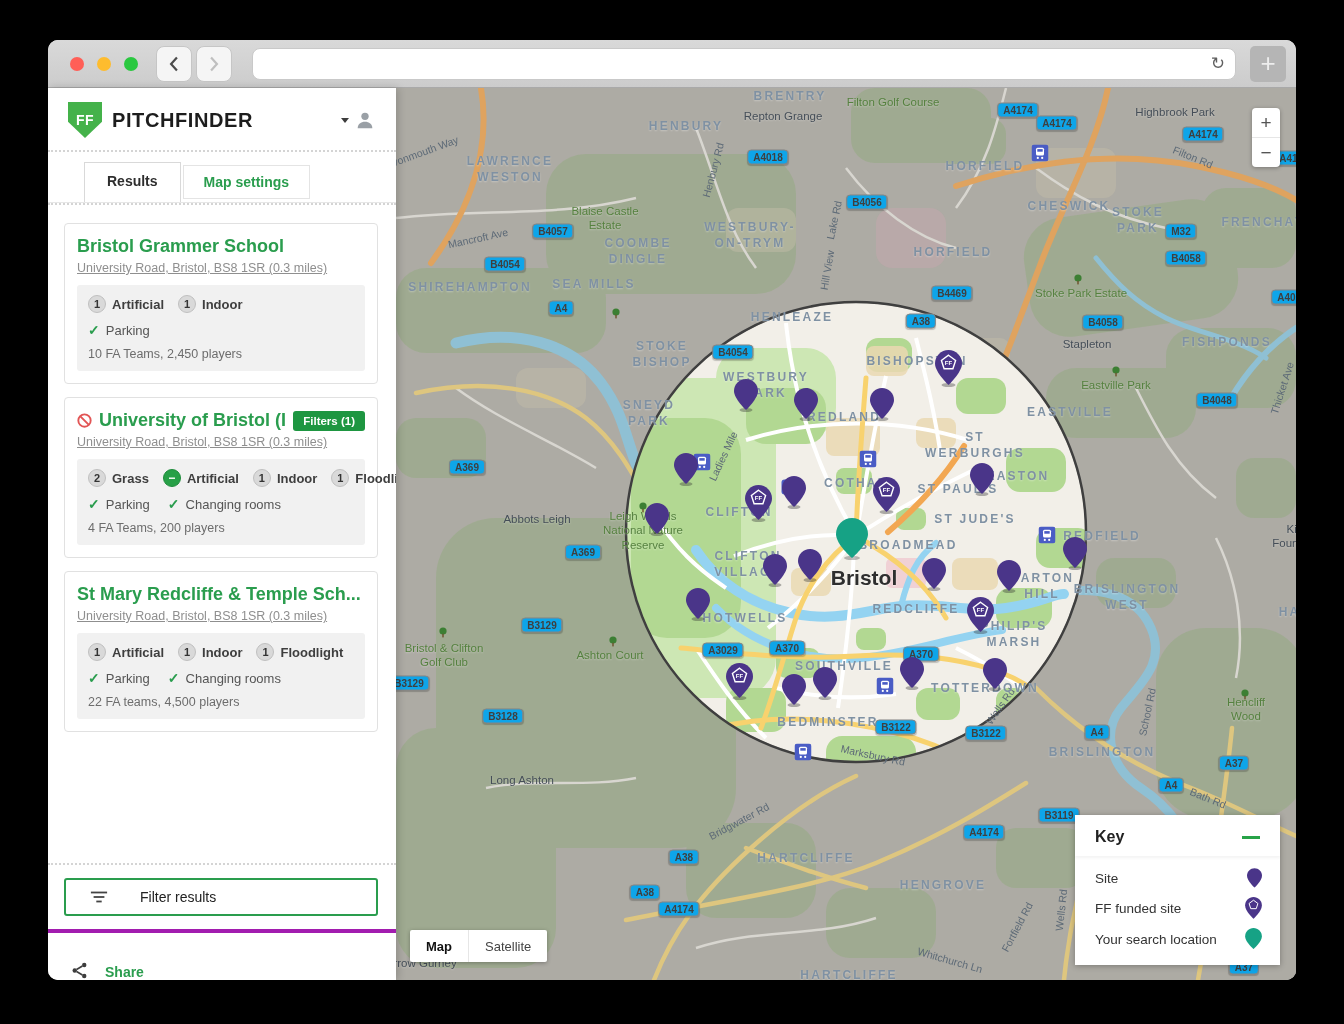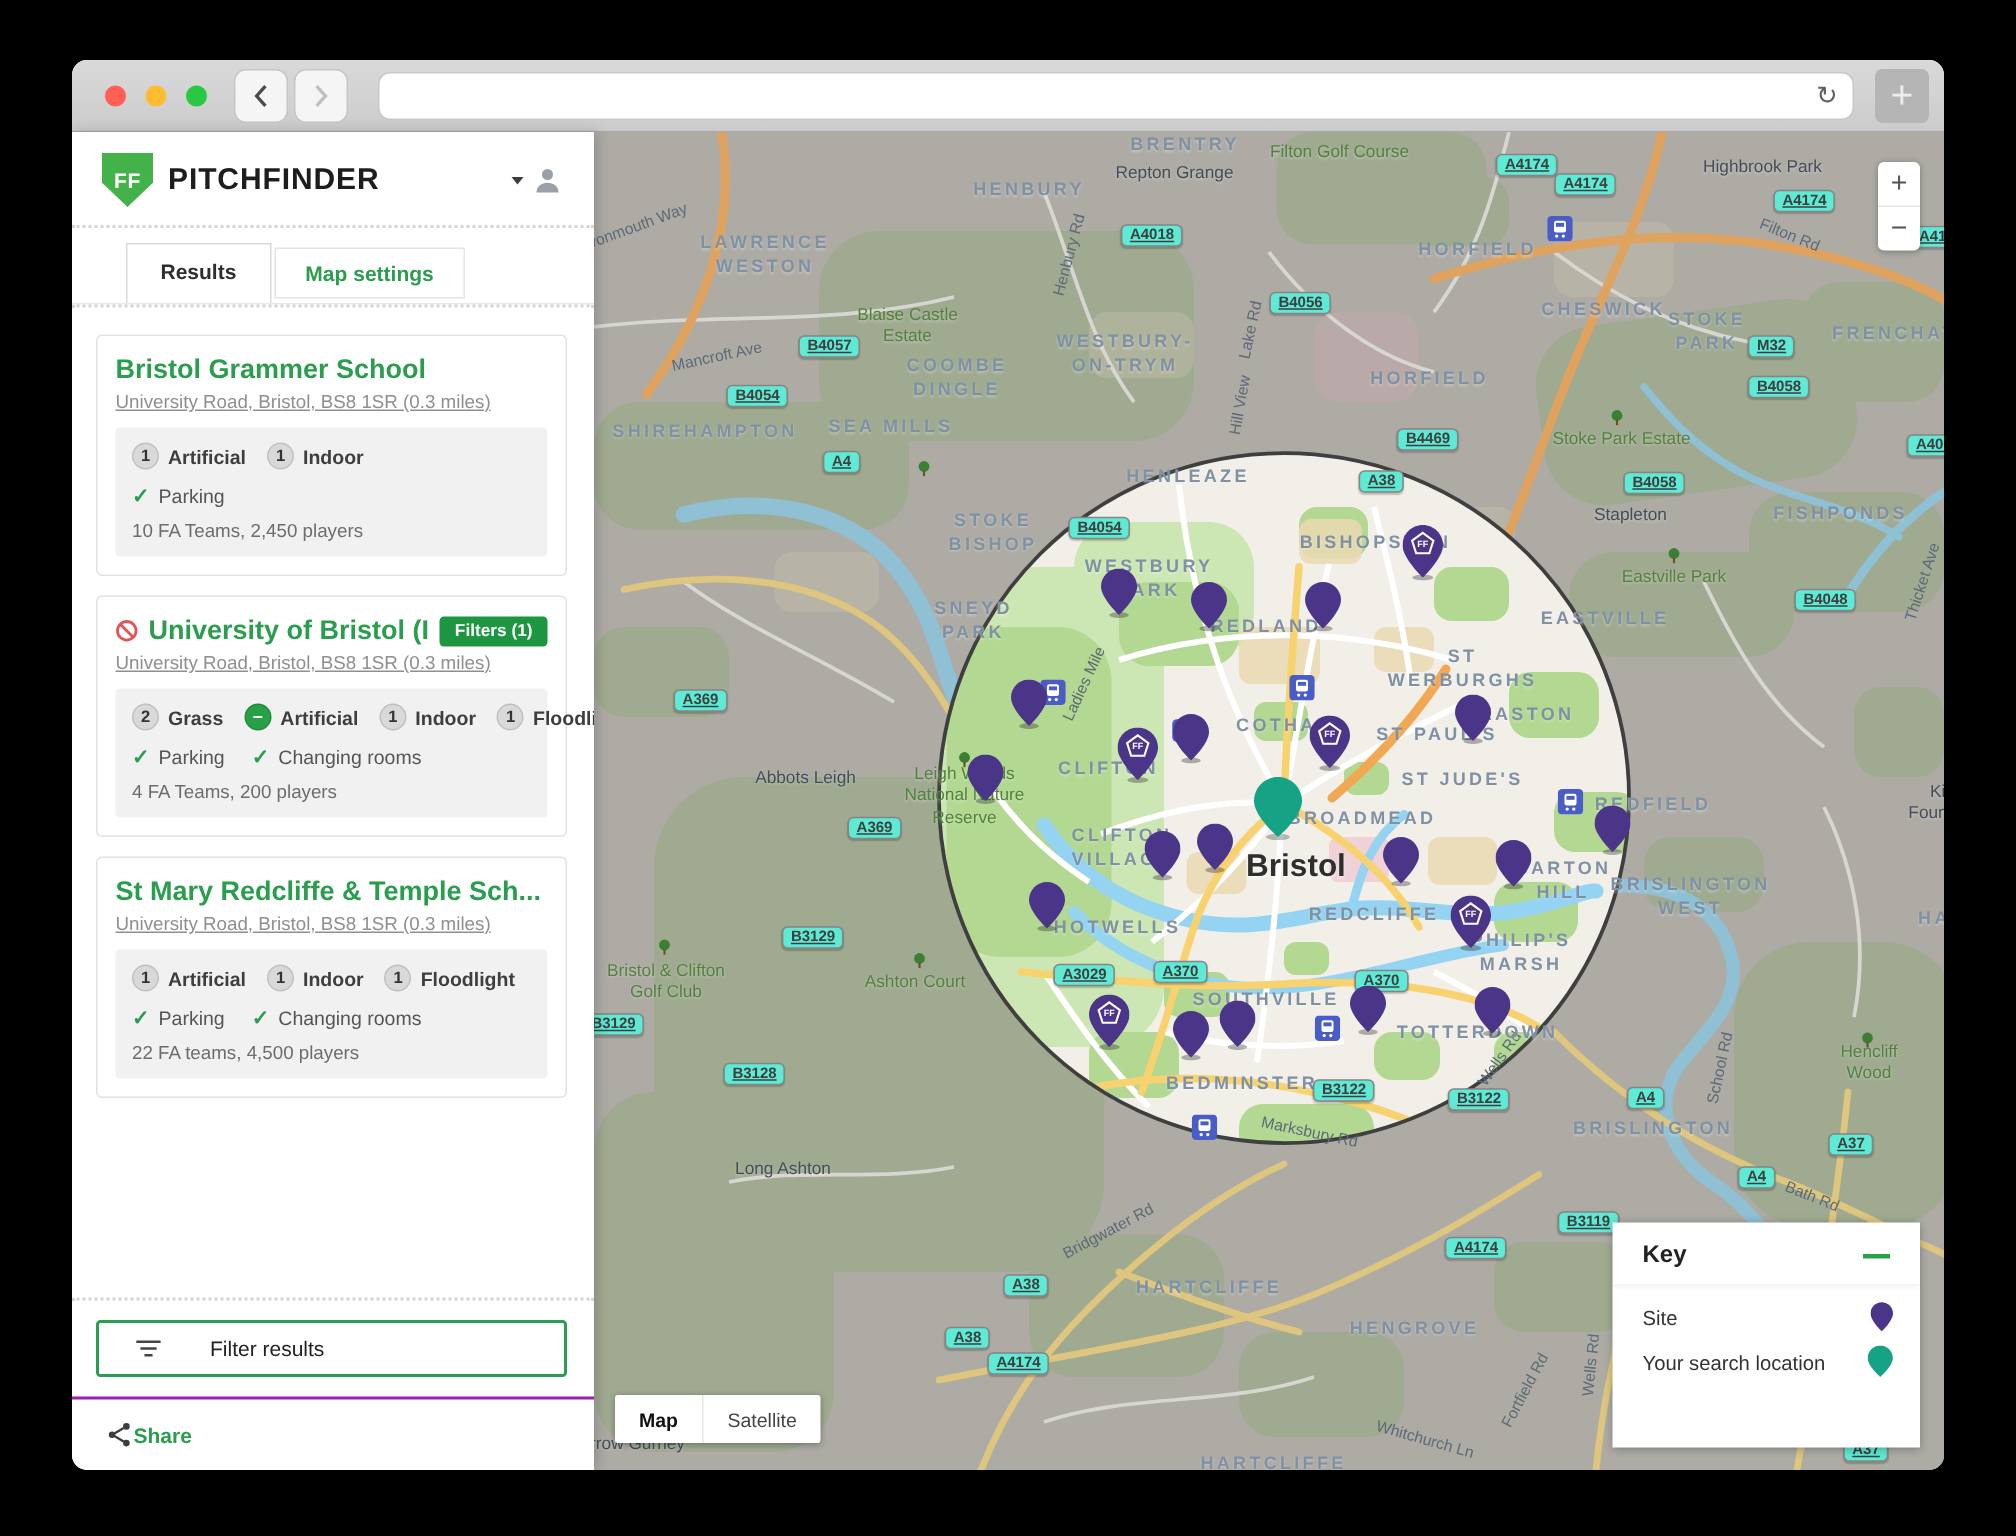--- a/index.html
+++ b/index.html
@@ -51,31 +51,31 @@
   .badge .num.green{background:#27a047;border-color:#1f8c3c;color:#fff;font-size:12px;}
   .feat-row{display:flex;align-items:center;gap:18px;margin-top:9px;}
   .feat{display:flex;align-items:center;gap:6px;font-size:13px;color:#555;}
   .check{color:#2a9d4e;font-weight:bold;font-size:14px;}
   .stats{font-size:12.5px;color:#6d6d6d;margin-top:9px;}
   .noentry{width:15px;height:15px;flex-shrink:0;}
   .filter-area{padding:13px 18px 13px 16px;}
   .filter-btn{width:100%;height:38px;background:#fff;border:2px solid #2a9d4e;border-radius:3px;display:flex;
               align-items:center;padding-left:24px;gap:32px;box-sizing:border-box;}
   .filter-btn span{font-size:14px;color:#222;}
-  .share-bar{border-top:2px solid #a21caf;height:47px;display:flex;align-items:center;gap:0;padding-left:22px;}
+  .share-bar{border-top:4px solid #a21caf;height:47px;display:flex;align-items:flex-end;gap:16px;padding-left:22px;}
   .share-label{color:#2a9d4e;font-weight:bold;font-size:14px;}
   
   .ml{position:absolute;transform:translate(-50%,-50%);white-space:pre-line;text-align:center;pointer-events:none;}
   .ml-district{font-size:12px;font-weight:bold;color:#7f91a3;letter-spacing:2.2px;line-height:1.3;text-shadow:0 1px 2px rgba(255,255,255,.35);}
   .ml-city{font-size:21px;font-weight:bold;color:#2e2e2e;text-shadow:0 1px 2px rgba(255,255,255,.6);}
   .ml-place{font-size:11.5px;color:#454e58;line-height:1.25;text-shadow:0 1px 2px rgba(255,255,255,.3);}
   .ml-park{font-size:11.5px;color:#55813f;line-height:1.25;text-shadow:0 1px 2px rgba(255,255,255,.35);}
   .ml-road{font-size:10.5px;color:#5d6a77;white-space:nowrap;}
-  .ml-badge{font-size:10px;font-weight:bold;color:#3f3f3f;background:#5eead4;border:1.5px solid #858585;border-radius:4px;
-            padding:1px 5px;white-space:nowrap;box-shadow:0 1px 1px rgba(0,0,0,.2);text-decoration:underline;}
+  .ml-badge{font-size:10px;font-weight:bold;color:#3f3f3f;background:#0ea5e9;border:1.5px solid #858585;border-radius:4px;
+            padding:1px 5px;white-space:nowrap;box-shadow:0 1px 1px rgba(0,0,0,.2);}
   .pin{position:absolute;pointer-events:auto;}
   .poi{position:absolute;transform:translate(-50%,-50%);pointer-events:none;}
   .parking{width:15px;height:15px;background:#4a5cc5;border-radius:3px;color:#fff;font-size:10px;font-weight:bold;
            display:flex;align-items:center;justify-content:center;}
   .zoomctl{position:absolute;right:16px;top:20px;width:28px;background:#fff;border-radius:4px;
            box-shadow:0 1px 4px rgba(0,0,0,.3);overflow:hidden;z-index:40;}
   .zoomctl div{height:29px;display:flex;align-items:center;justify-content:center;font-size:19px;color:#555;}
   .zoomctl .zin{border-bottom:1px solid #e6e6e6;}
   .mapsat{position:absolute;left:14px;bottom:18px;background:#fff;border-radius:2px;display:flex;height:32px;
           box-shadow:0 1px 4px rgba(0,0,0,.3);z-index:40;overflow:hidden;}
@@ -728,20 +728,27 @@
           <div class="key-minus"></div>
         </div>
         <div style="height:8px"></div>
         <div class="key-row">
           <span class="key-label">Site</span>
           <svg width="15" height="21" viewBox="0 0 24 33">
             <path d="M12 0C5.37 0 0 5.37 0 12c0 7.8 12 19 12 19s12-11.2 12-19C24 5.37 18.63 0 12 0Z" fill="#4a3589"></path>
             </svg>
         </div>
         <div class="key-row">
+          <span class="key-label">FF funded site</span>
+          <svg width="17" height="23" viewBox="0 0 27 37">
+            <path d="M13.5 0C6.04 0 0 6.04 0 13.5 0 22.3 13.5 35 13.5 35s13.5-12.7 13.5-21.5C27 6.04 20.96 0 13.5 0Z" fill="#4a3589"></path>
+            <path d="M13.5 5.2 20.6 10.4 17.9 18.8H9.1L6.4 10.4Z" fill="none" stroke="#fff" stroke-width="1.6"></path>
+            </svg>
+        </div>
+        <div class="key-row">
           <span class="key-label">Your search location</span>
           <svg width="17" height="22" viewBox="0 0 32 42">
             <path d="M16 0C7.16 0 0 7.16 0 16c0 10.4 16 24 16 24s16-13.6 16-24C32 7.16 24.84 0 16 0Z" fill="#16a285"></path>
             </svg>
         </div>
       </div>
     </div>
   </div>
 </div>
 

